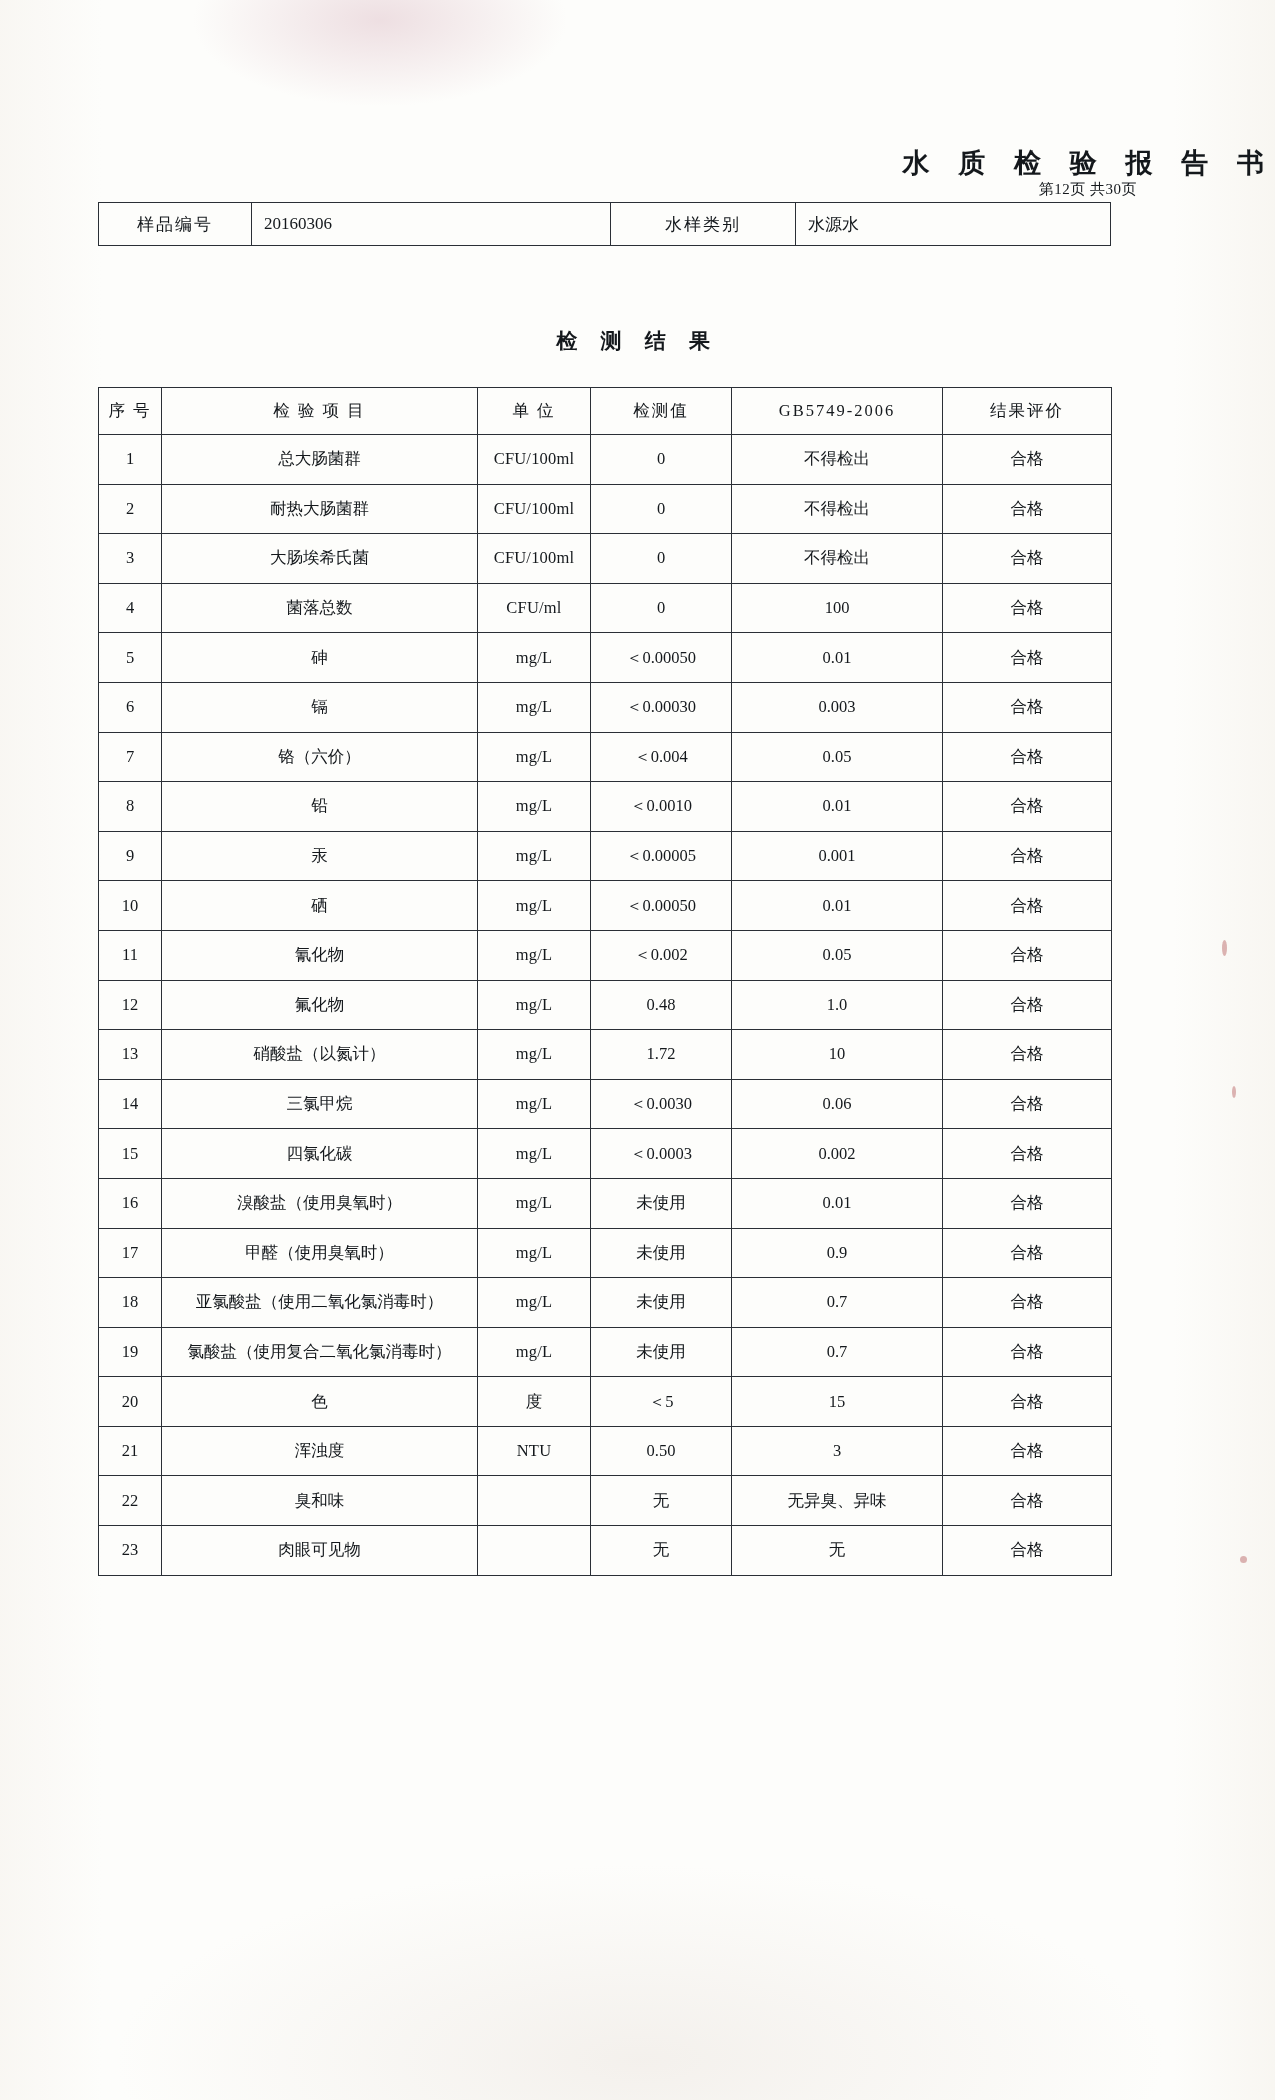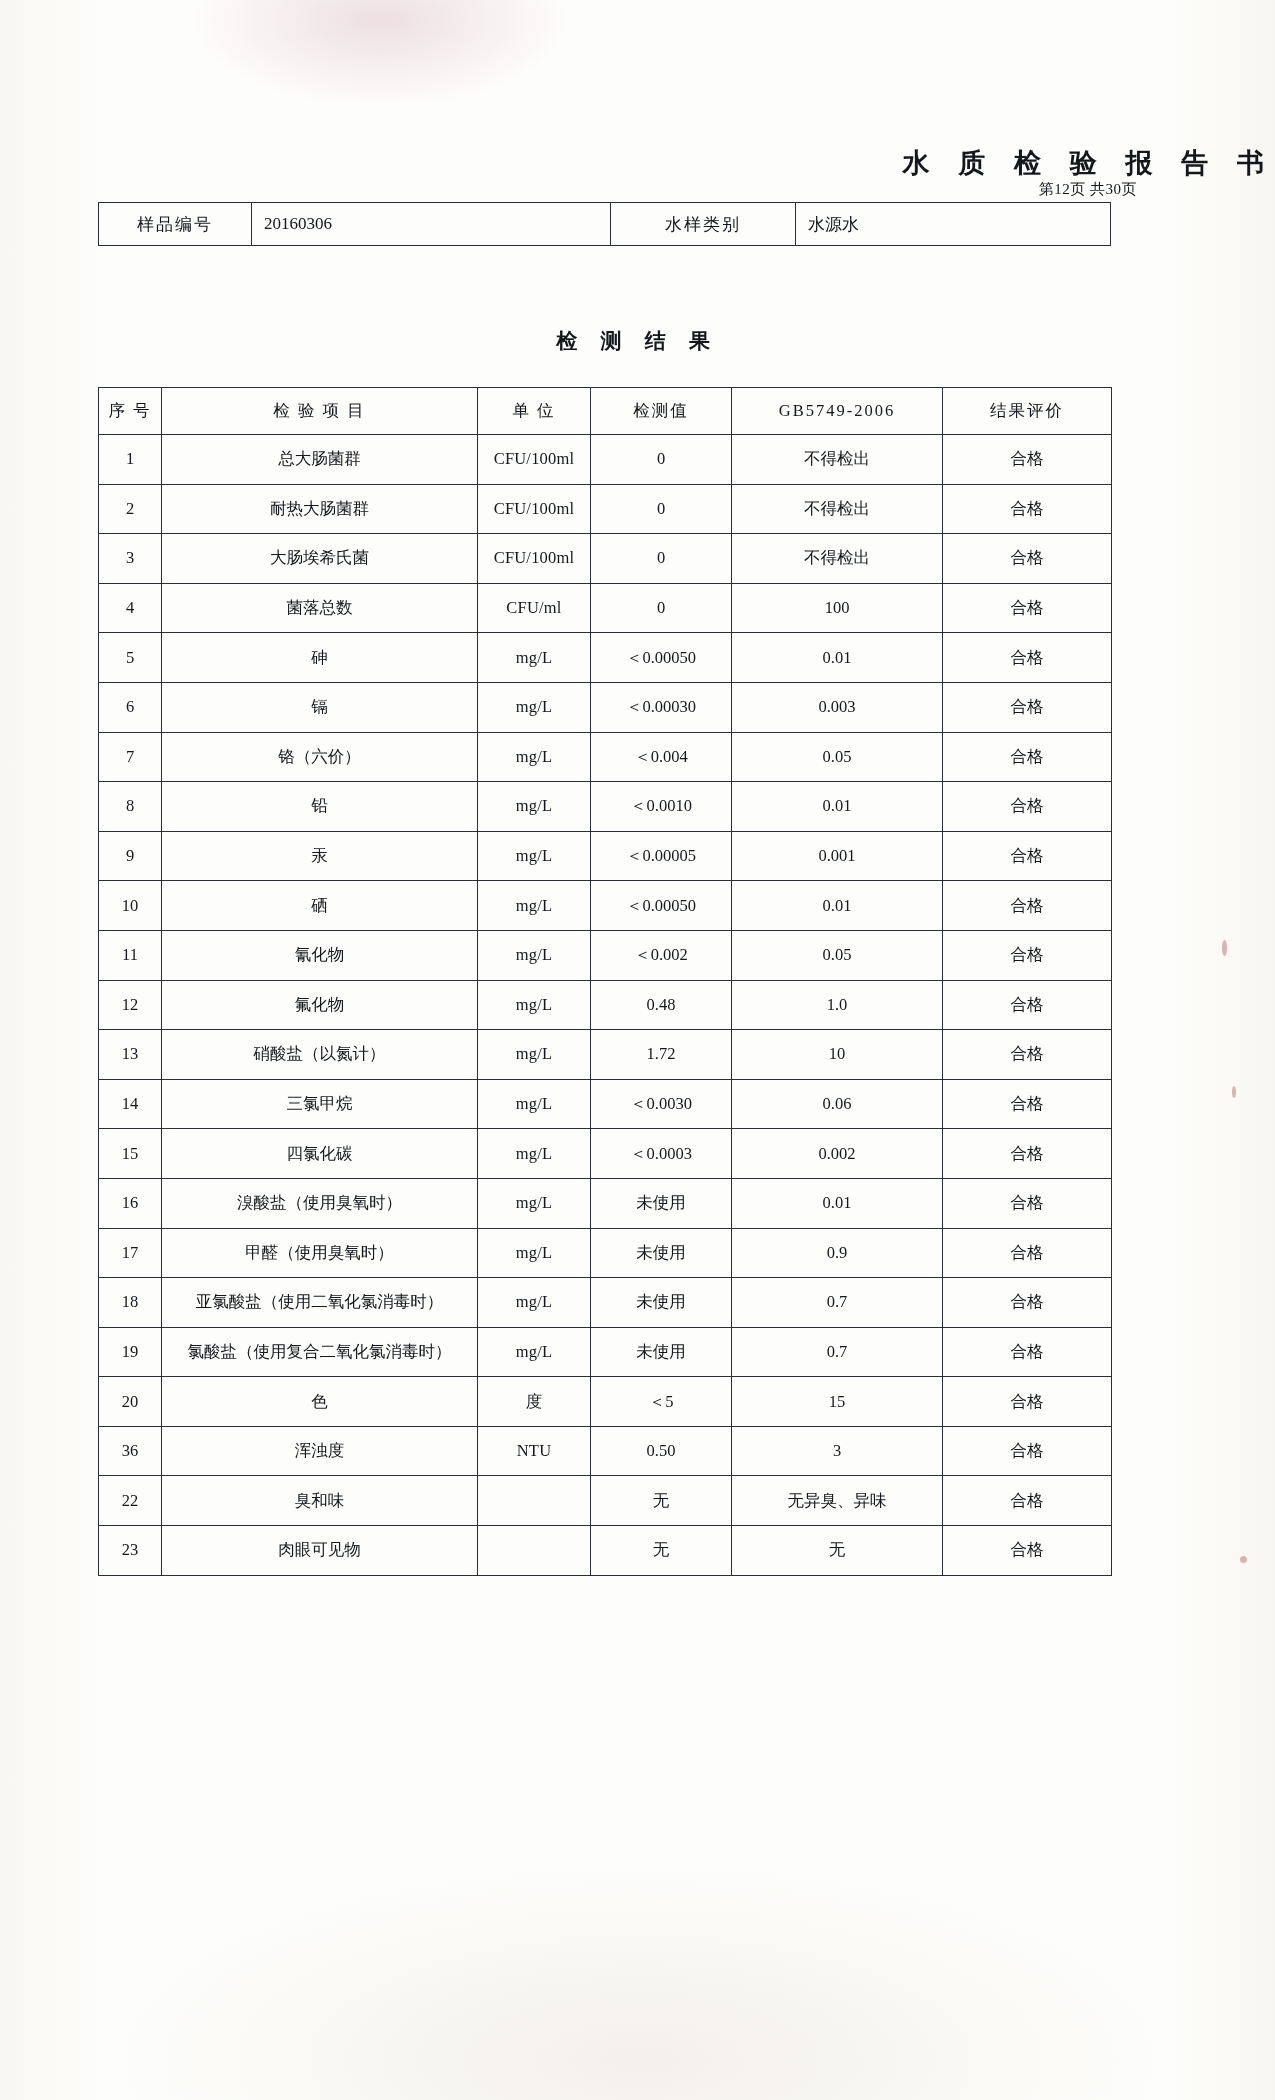--- a/index.html
+++ b/index.html
@@ -343,21 +343,21 @@
           </tr>
           <tr>
             <td class="no-cell">20</td>
             <td class="item-cell">色</td>
             <td class="unit-cell">度</td>
             <td class="value-cell">＜5</td>
             <td class="std-cell">15</td>
             <td class="result-cell">合格</td>
           </tr>
           <tr>
-            <td class="no-cell">36</td>
+            <td class="no-cell">21</td>
             <td class="item-cell">浑浊度</td>
             <td class="unit-cell">NTU</td>
             <td class="value-cell">0.50</td>
             <td class="std-cell">3</td>
             <td class="result-cell">合格</td>
           </tr>
           <tr>
             <td class="no-cell">22</td>
             <td class="item-cell">臭和味</td>
             <td class="unit-cell"></td>

